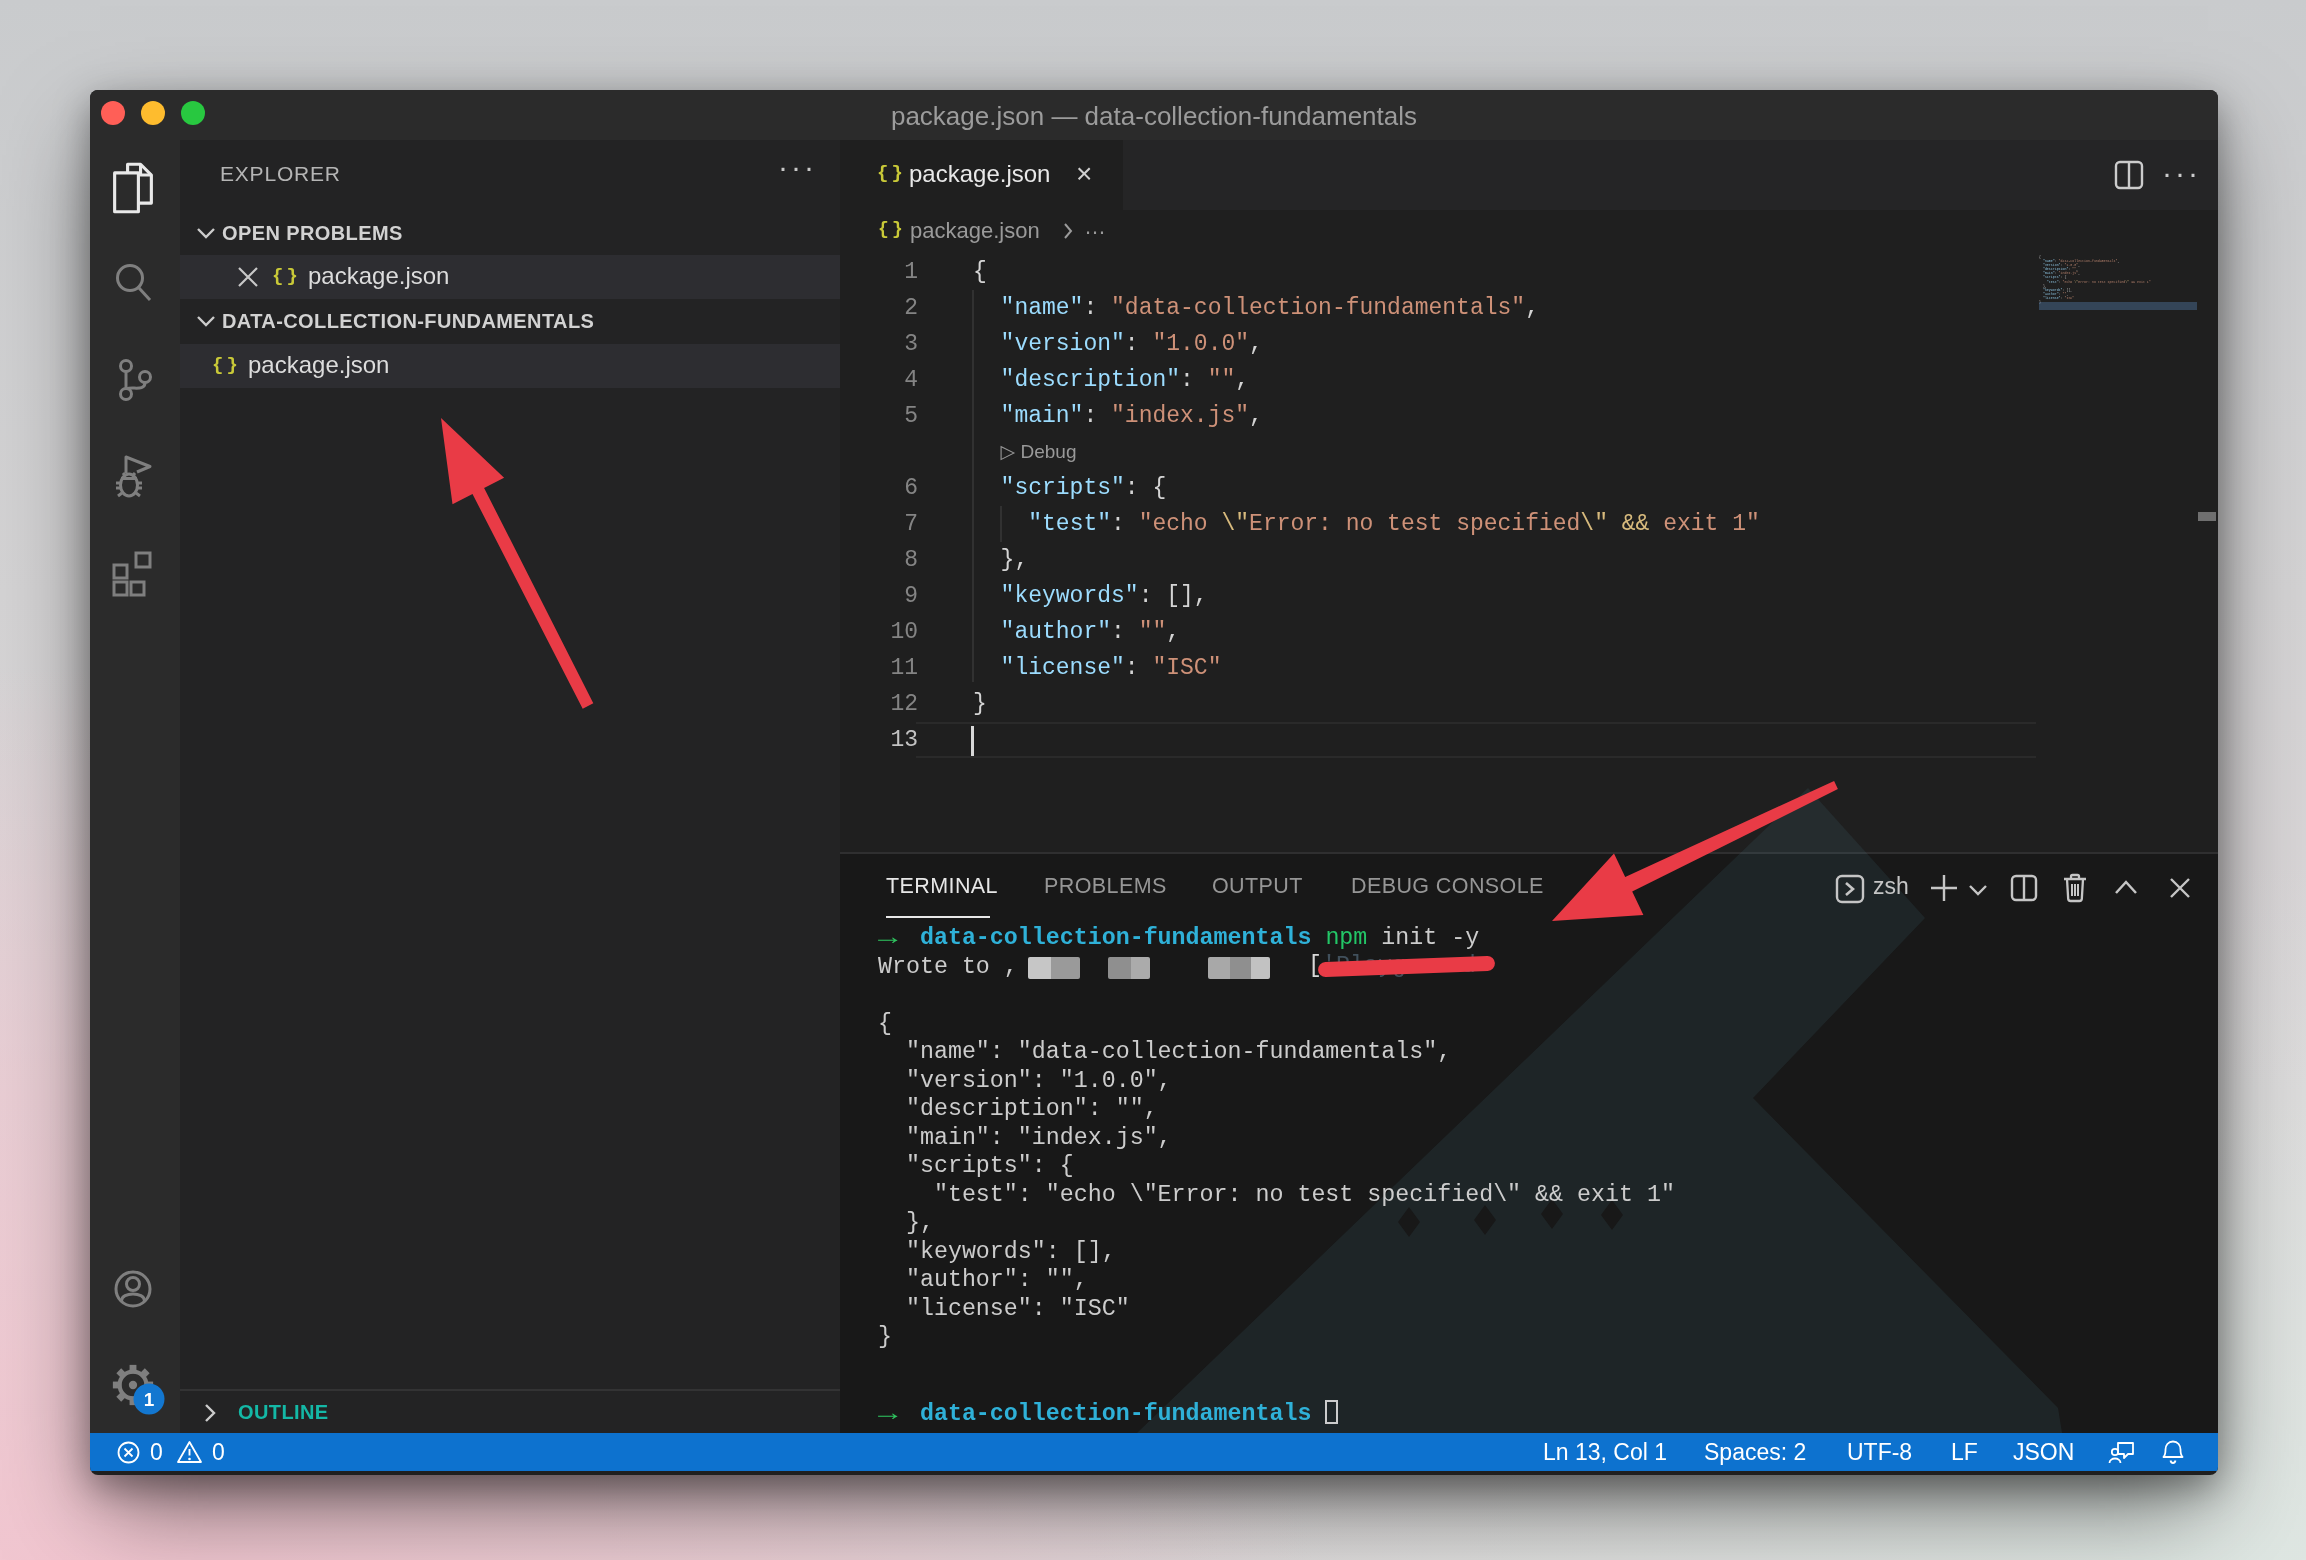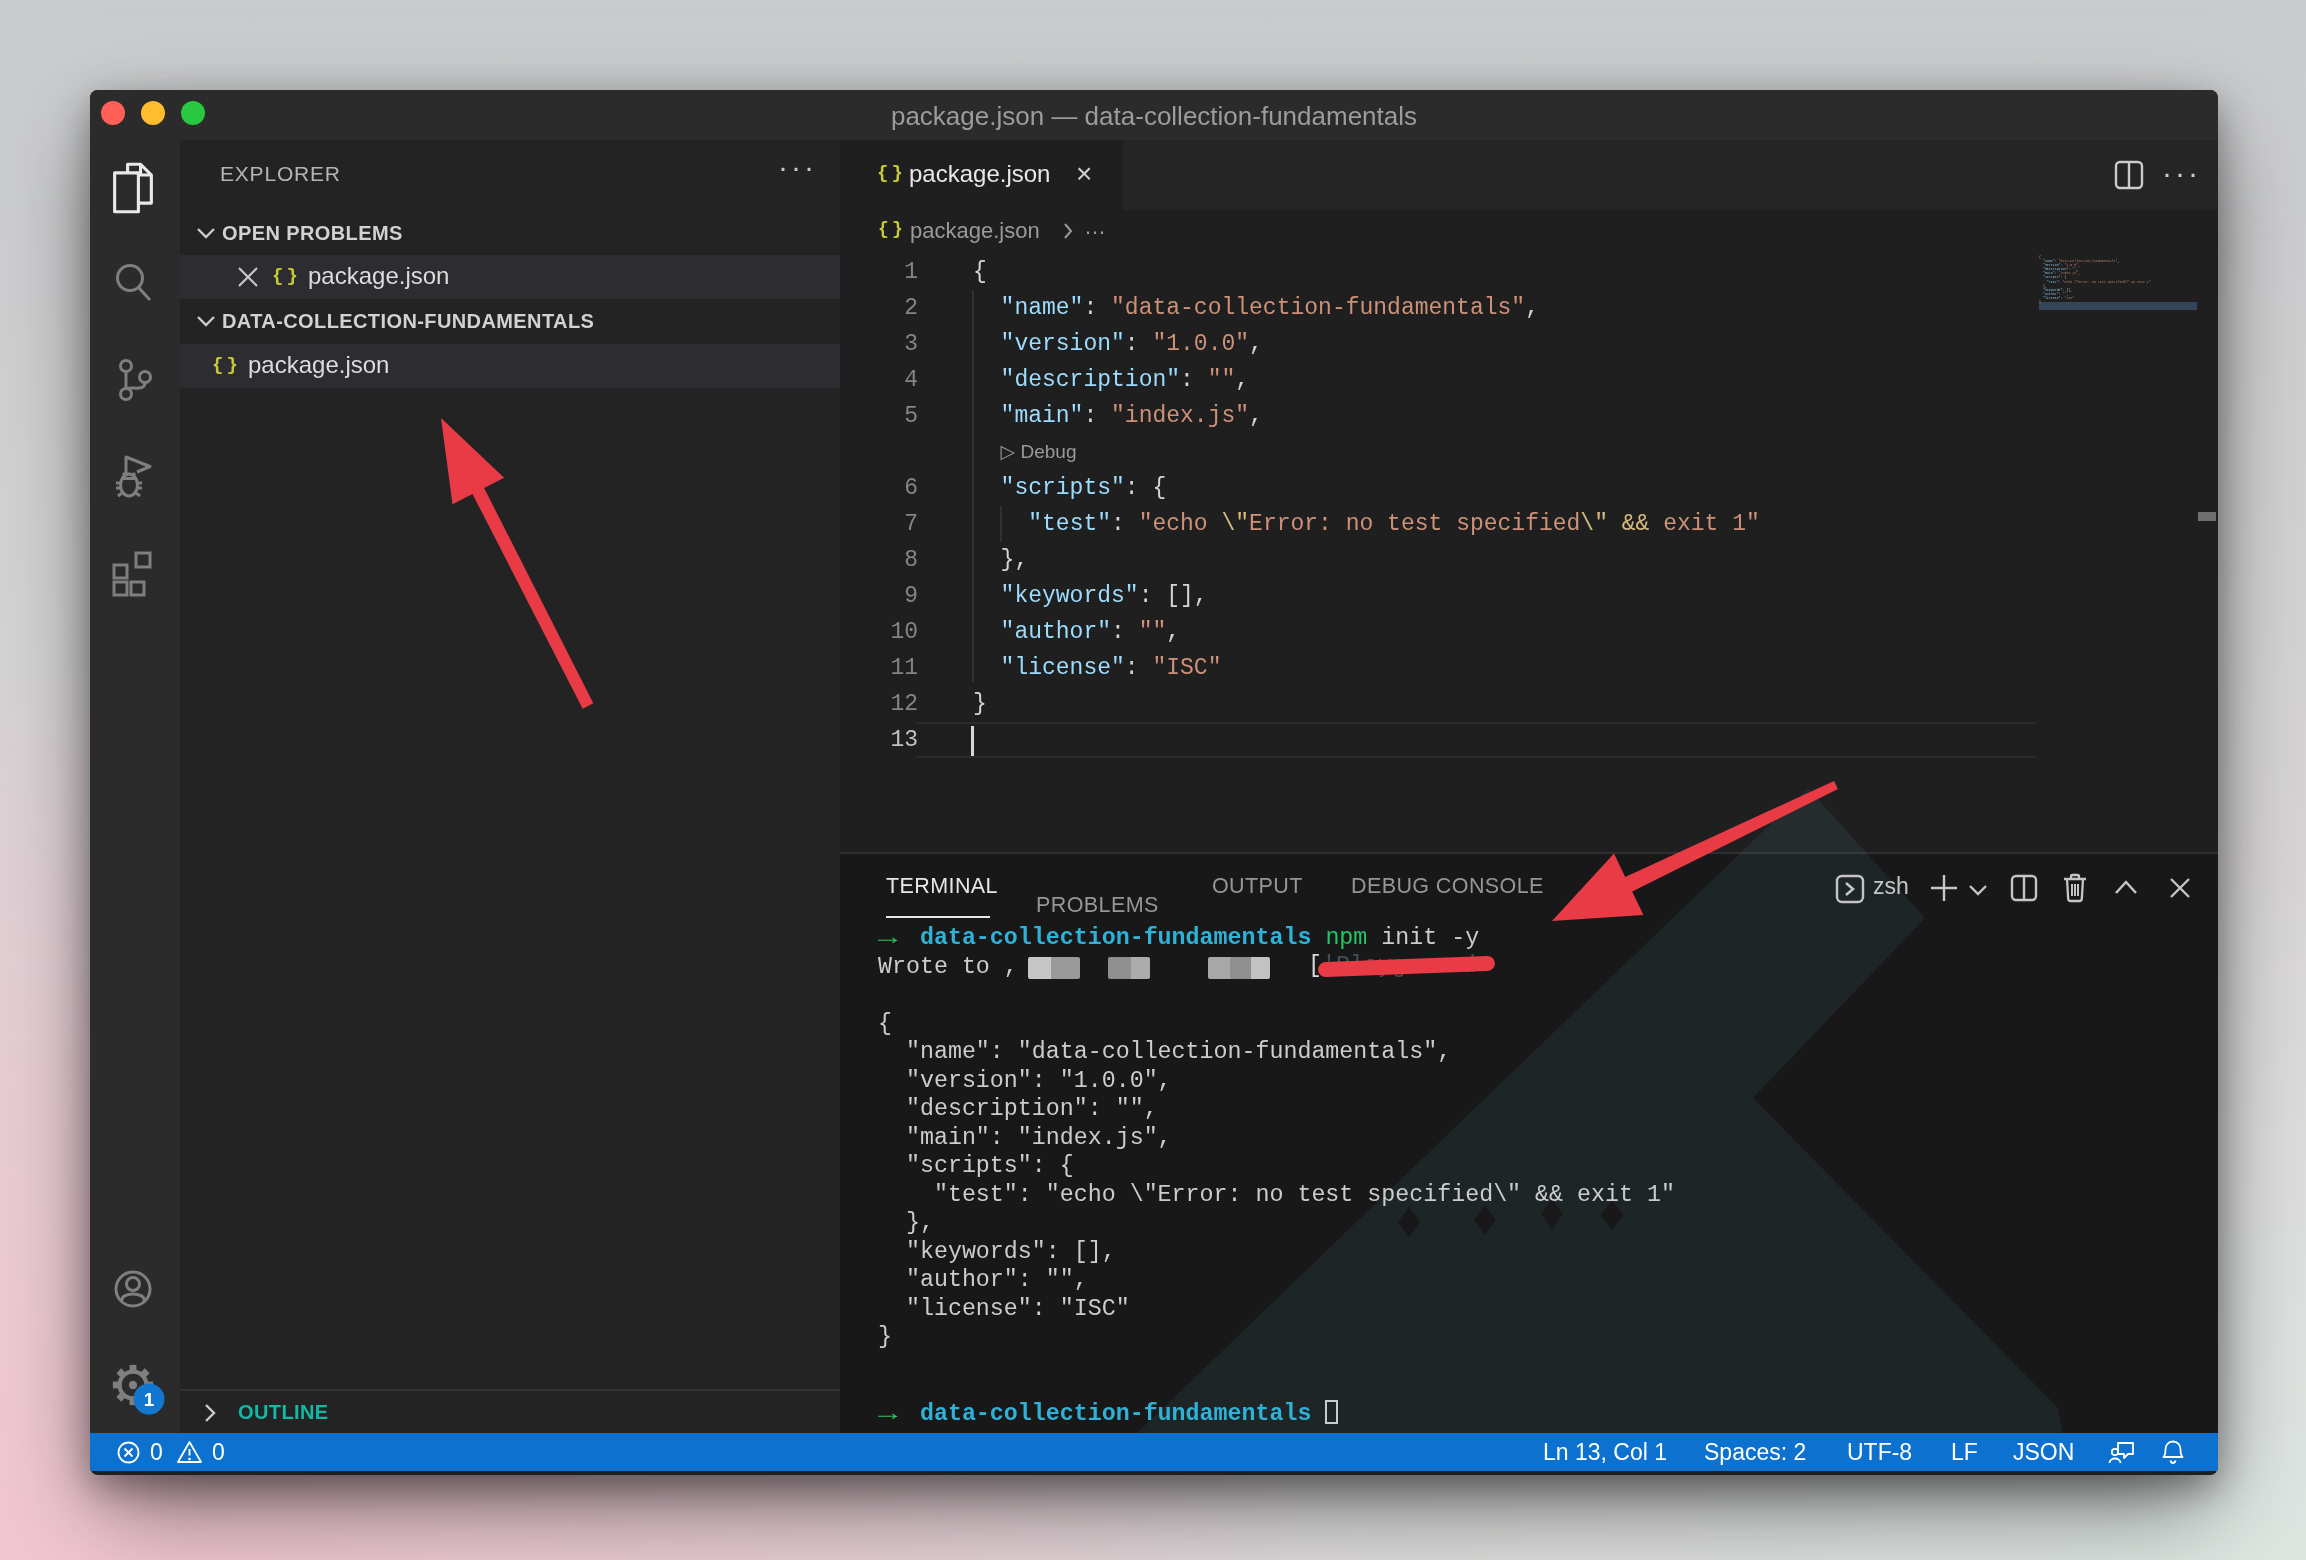--- a/index.html
+++ b/index.html
@@ -208,21 +208,21 @@
   <span class="k">"license"</span>: <span class="s">"ISC"</span>
 }</pre>
           </div>
         </div>
       <div class="mini-sel"></div>
       <div class="ovr-mark"></div>
     </div>
 
     <div class="ptabs">
       <span class="ptab act" style="left:46px;">TERMINAL</span>
-      <span class="ptab" style="left:196px;margin-top:19px;">PROBLEMS</span>
+      <span class="ptab" style="left:204px;">PROBLEMS</span>
       <span class="ptab" style="left:372px;">OUTPUT</span>
       <span class="ptab" style="left:511px;">DEBUG CONSOLE</span>
       <div class="punder"></div>
     </div>
 
     <div class="picons">
       <svg class="abs" style="left:995px; top:734px;" width="30" height="30" viewBox="0 0 30 30">
         <rect x="2" y="2" width="26" height="26" rx="5" fill="none" stroke="#c5c5c5" stroke-width="2.4"></rect>
         <path d="M11 9 L18 15 L11 21" stroke="#c5c5c5" stroke-width="2.6" fill="none"></path>
       </svg>

